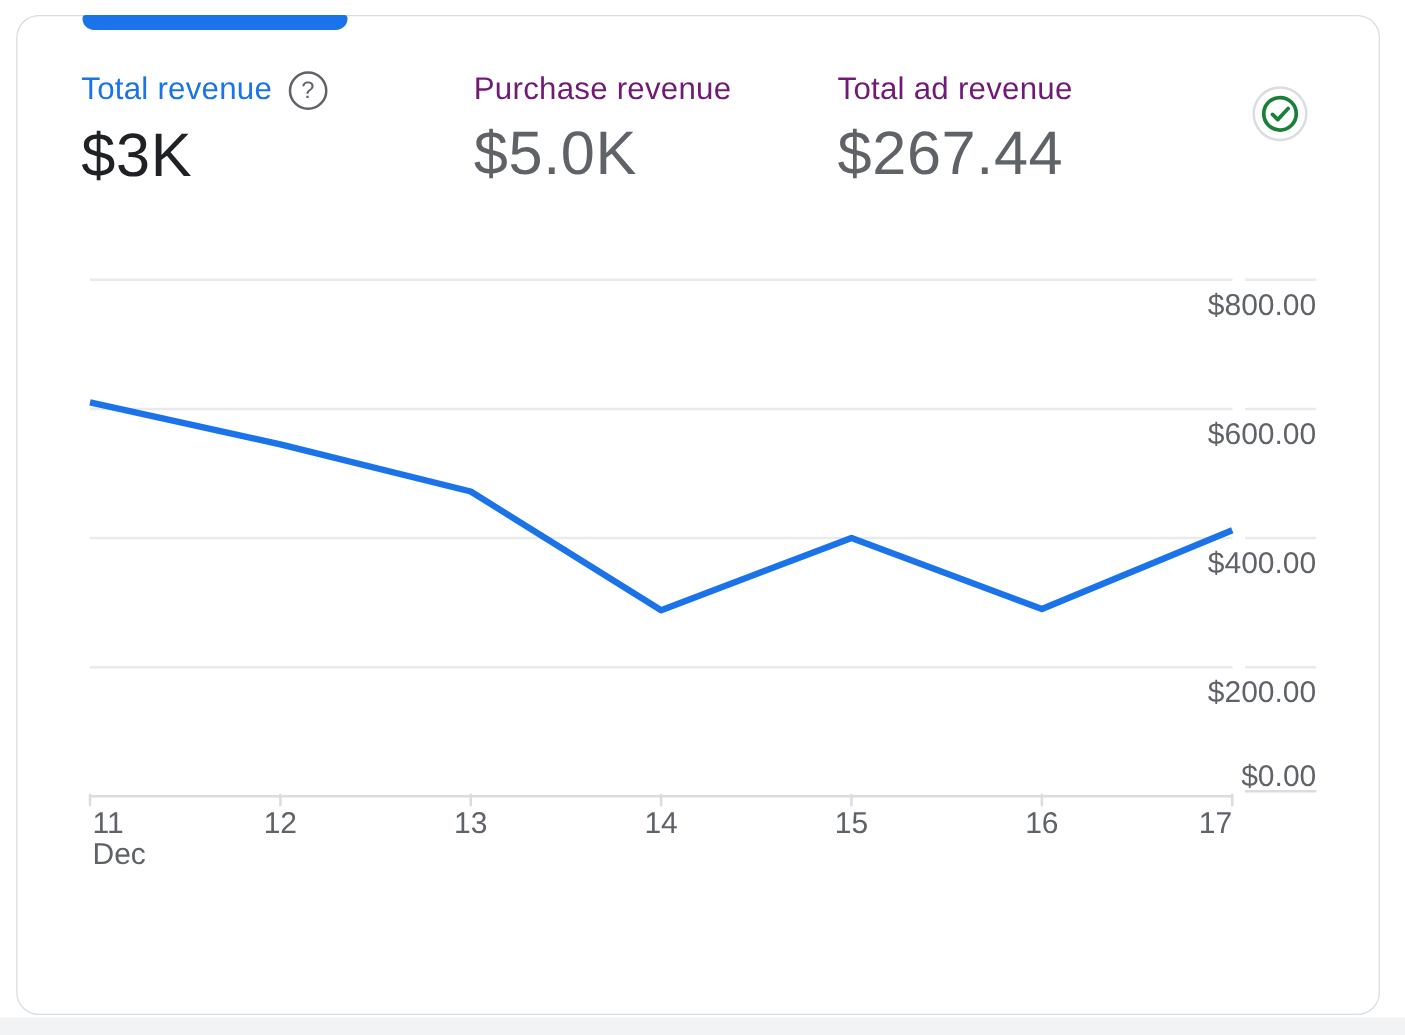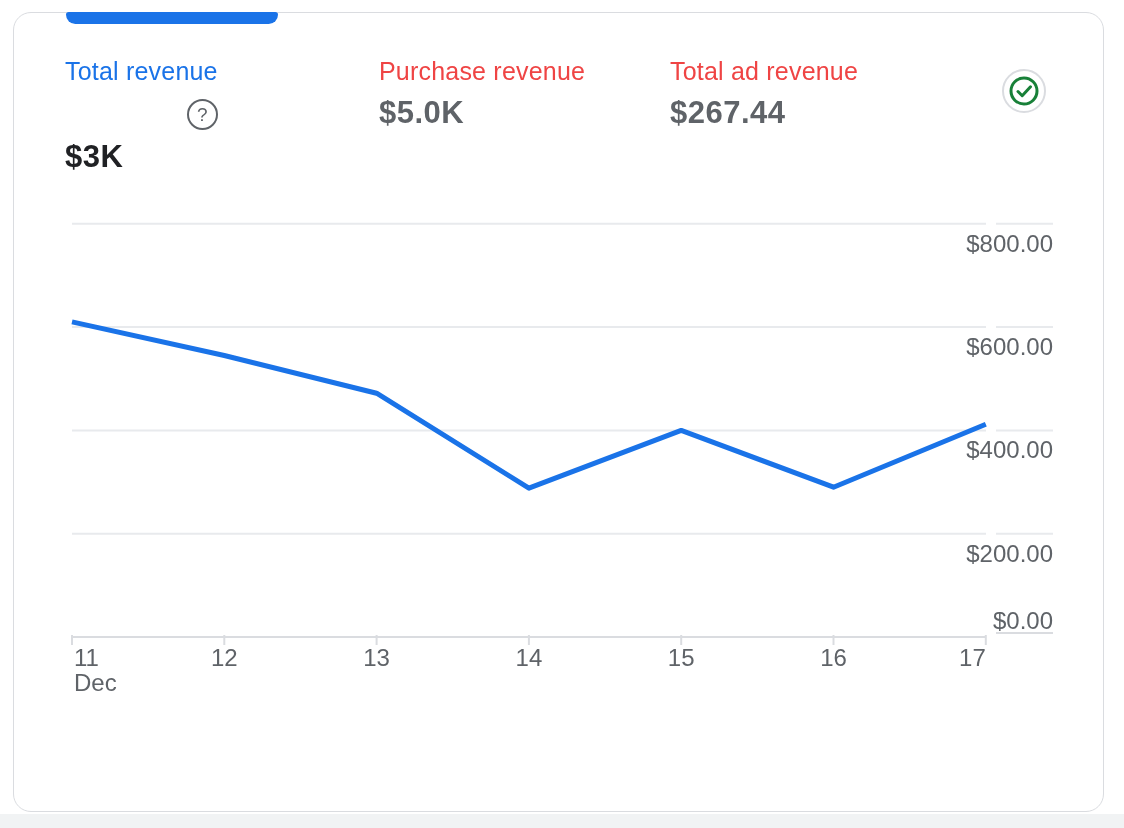--- a/index.html
+++ b/index.html
@@ -29,44 +29,44 @@
     left: 52px; top: -1px;
     width: 212px; height: 12px;
     background: #1a73e8;
     border-radius: 3px 3px 10px 10px;
   }
   .metrics-row { position: absolute; left: 0; top: 0; width: 100%; }
   .metric { position: absolute; top: 44px; }
   .metric-1 { left: 51px; }
   .metric-2 { left: 365px; }
   .metric-3 { left: 656px; }
-  .metric-label-row { display: flex; align-items: flex-end; gap: 13px; flex-direction: column; }
+  .metric-label-row { display: flex; align-items: flex-start; gap: 13px; }
   .metric-label {
     font-size: 25px;
     font-weight: 500;
-    color: #ef4444;
+    color: #701a75;
     letter-spacing: 0.2px;
   }
   .metric-1 .metric-label { color: #1a73e8; }
   .help-circle {
     width: 31px; height: 31px;
     border: 2px solid #5f6368;
     border-radius: 50%;
     display: inline-flex;
     align-items: center;
     justify-content: center;
     font-size: 19px;
     font-weight: 500;
     color: #5f6368;
     cursor: pointer;
   }
   .metric-value {
     margin-top: 9px;
-    font-size: 31px;
-    font-weight: 700;
+    font-size: 49px;
+    font-weight: 400;
     color: #5f6368;
     letter-spacing: 0.5px;
   }
   .metric-1 .metric-value { color: #202124; }
   .check-badge {
     position: absolute;
     left: 988px; top: 56px;
     width: 44px; height: 44px;
     background: #ffffff;
     border: 2px solid #dadce0;

